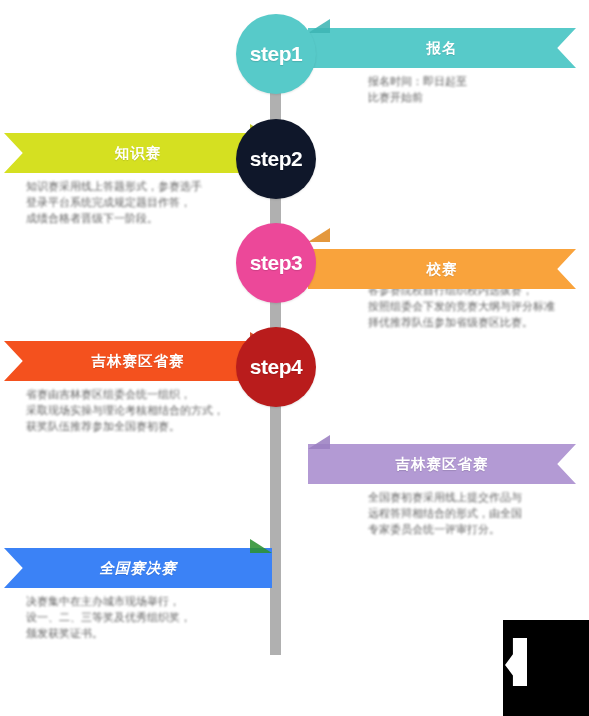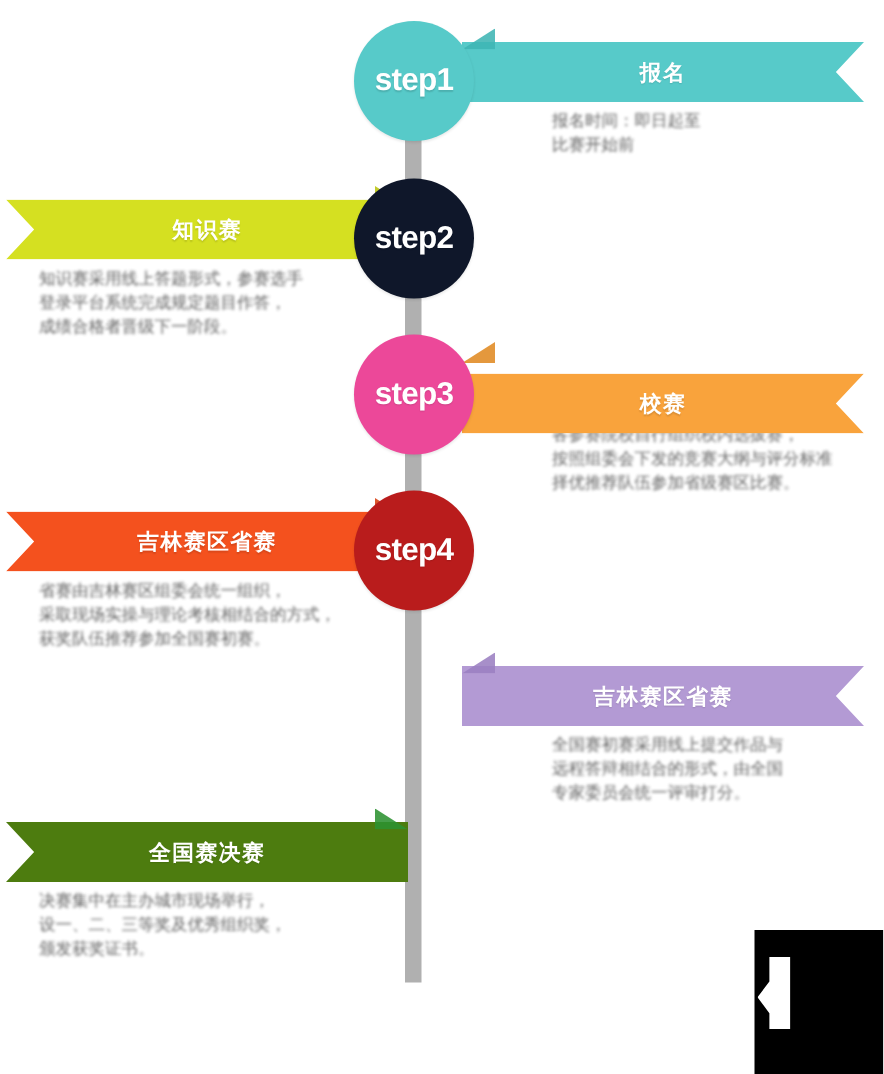--- a/index.html
+++ b/index.html
@@ -237,21 +237,21 @@
       </div>
     </div>
     <div class="desc right">全国赛初赛采用线上提交作品与
 远程答辩相结合的形式，由全国
 专家委员会统一评审打分。</div>
   </div>
 
   <div class="step-row" style="top: 534px;">
     <div class="banner-wrap left">
       <div class="tail" style="background: rgb(44, 146, 49);"></div>
-      <div class="ribbon" style="background: #4d7c0f;">
+      <div class="ribbon" style="background: #3b82f6; font-style: italic;">
         <span class="banner-title">全国赛决赛</span>
       </div>
     </div>
     <div class="desc left">决赛集中在主办城市现场举行，
 设一、二、三等奖及优秀组织奖，
 颁发获奖证书。</div>
   </div>
 
   <div class="corner-pad"></div>
   <div class="corner-mark" style="background: rgb(255, 255, 255);"></div>

